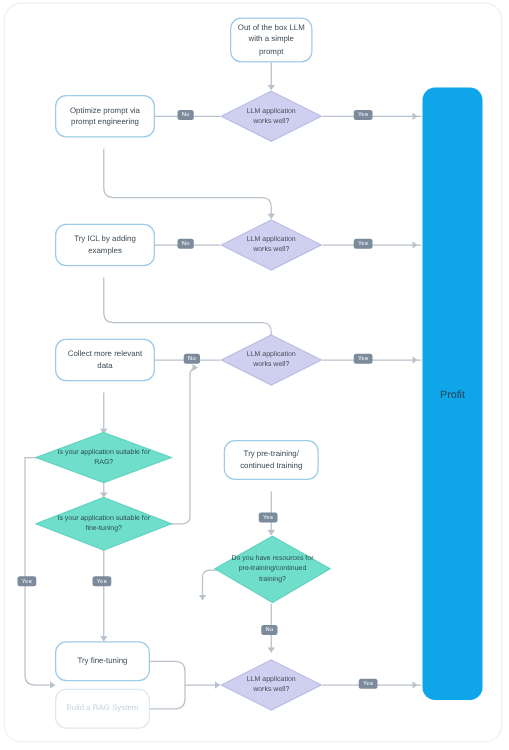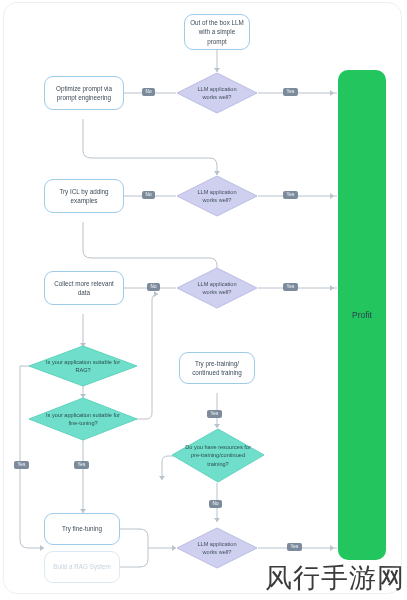--- a/index.html
+++ b/index.html
@@ -21,21 +21,21 @@
 
   
   .diamond{position:absolute;}
   .diamond svg{position:absolute;left:0;top:0;}
   .diamond .dlabel{position:absolute;left:0;top:0;width:100%;height:100%;
     display:flex;align-items:center;justify-content:center;text-align:center;
     font-size:5.6px;line-height:1.45;color:#41505d;padding:0 14px;box-sizing:border-box;}
   .diamond.teal .dlabel{color:#2e4f4c;}
 
   
-  .profit{position:absolute;background:#22c55e;border-radius:10px;
+  .profit{position:absolute;background:#0ea5e9;border-radius:10px;
     display:flex;align-items:center;justify-content:center;
     color:#2d3d4d;font-size:8.5px;}
 
   
   .arrow{position:absolute;width:0;height:0;}
   .arrow.right{border-top:3px solid transparent;border-bottom:3px solid transparent;border-left:4.5px solid #b9c2ca;}
   .arrow.left{border-top:3px solid transparent;border-bottom:3px solid transparent;border-right:4.5px solid #b9c2ca;}
   .arrow.down{border-left:3px solid transparent;border-right:3px solid transparent;border-top:4.5px solid #b9c2ca;}
 
   
@@ -242,16 +242,13 @@
   <div class="badge" style="left:207px;top:410px;">
       <span>Yes</span>
     </div>
   <div class="badge" style="left:209px;top:500px;">
       <span>No</span>
     </div>
   <div class="badge" style="left:287px;top:543px;">
       <span>Yes</span>
     </div>
 
-  <div class="watermark">
-    <span>风行手游网</span>
-  </div>
 </div>
 
 </body></html>

